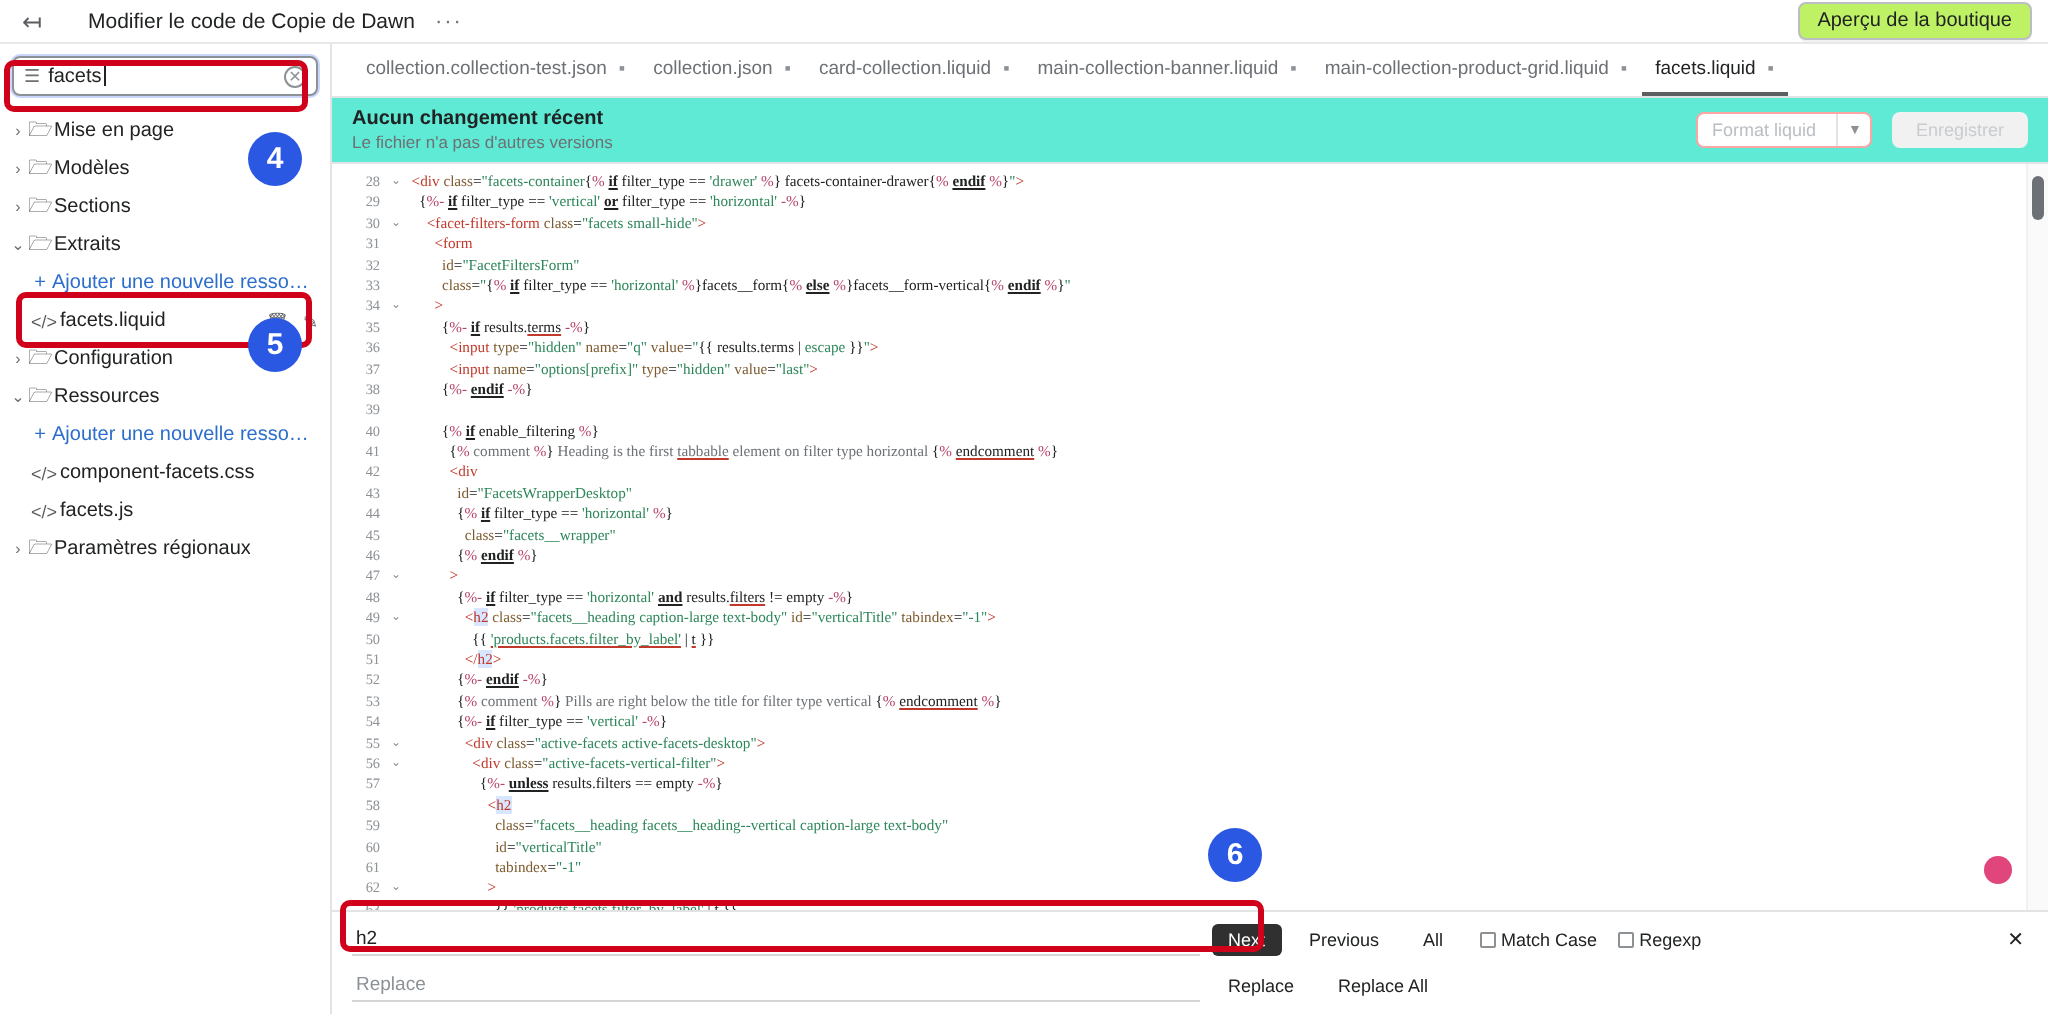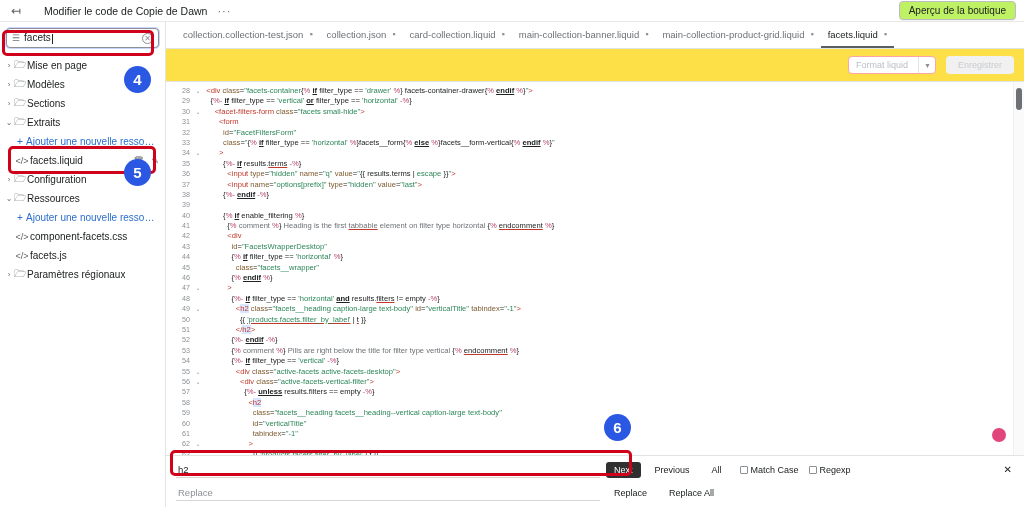--- a/index.html
+++ b/index.html
@@ -86,21 +86,21 @@
   .folder-icon { width:13px; color:#5c5f62; font-size:10px; flex:0 0 13px; }
   .code-icon { width:16px; color:#5c5f62; font-size:9px; flex:0 0 16px; text-align:center; }
   .tree-label { overflow:hidden; text-overflow:ellipsis; }
   .indent-1 { padding-left:14px; }
   .add-link { color:#2c6ecb; }
   .plus { width:12px; text-align:center; color:#2c6ecb; flex:0 0 12px; }
   .file-actions { margin-left:auto; display:flex; gap:7px; color:#5c5f62; font-size:9px; }
   .file-actions span { cursor:pointer; }
 
   
-  #main { flex:1; display:flex; flex-direction:column; background:#fde047; min-width:0; }
+  #main { flex:1; display:flex; flex-direction:column; background:#5eead4; min-width:0; }
 
   #tabbar {
     display:flex; align-items:flex-end;
     height:27px; border-bottom:1px solid #e1e3e5;
     padding-left:10px; background:#fff;
     overflow:hidden;
   }
   .tab {
     display:flex; align-items:center; gap:6px;
     height:26px; padding:0 7px;
@@ -133,21 +133,21 @@
   #save-btn {
     border:none; border-radius:4px;
     background:#f1f1f1; color:#c9cccf;
     font-size:9px; padding:4px 12px;
   }
 
   
   #editor-wrap { flex:1; display:flex; position:relative; overflow:hidden; background:#fff; }
   #code {
     flex:1;
-    font-family:Liberation Sans, sans-serif;
+    font-family:Liberation Serif, serif;
     font-size:7.6px;
     line-height:10.4px;
     padding:4px 0 0 0;
     overflow:hidden;
     white-space:pre;
     position:relative;
   }
   .line { display:flex; height:10.4px; }
   .ln {
     width:28px; min-width:28px; text-align:right;
@@ -325,20 +325,24 @@
           <span>main-collection-product-grid.liquid</span>
           <span class="dot">▪</span>
         </div>
         <div class="tab active">
           <span>facets.liquid</span>
           <span class="dot">▪</span>
         </div>
       </div>
 
     <div id="filehead">
+      <div id="filehead-texts">
+        <div id="filehead-title">Aucun changement récent</div>
+        <div id="filehead-sub">Le fichier n'a pas d'autres versions</div>
+      </div>
       <div id="filehead-right">
         <div id="format-select">
           <span>Format liquid</span>
           <span id="format-caret">▼</span>
         </div>
         <button id="save-btn">Enregistrer</button>
       </div>
     </div>
 
     <div id="editor-wrap">

